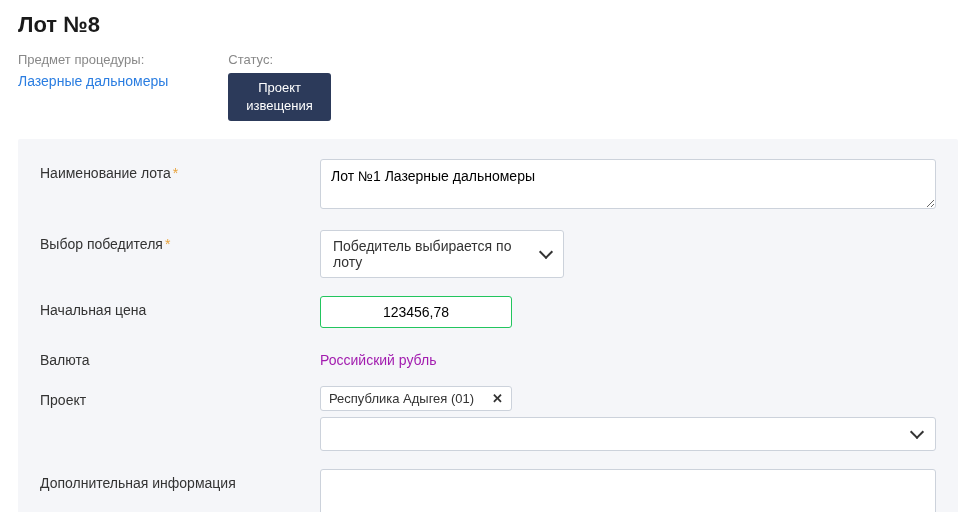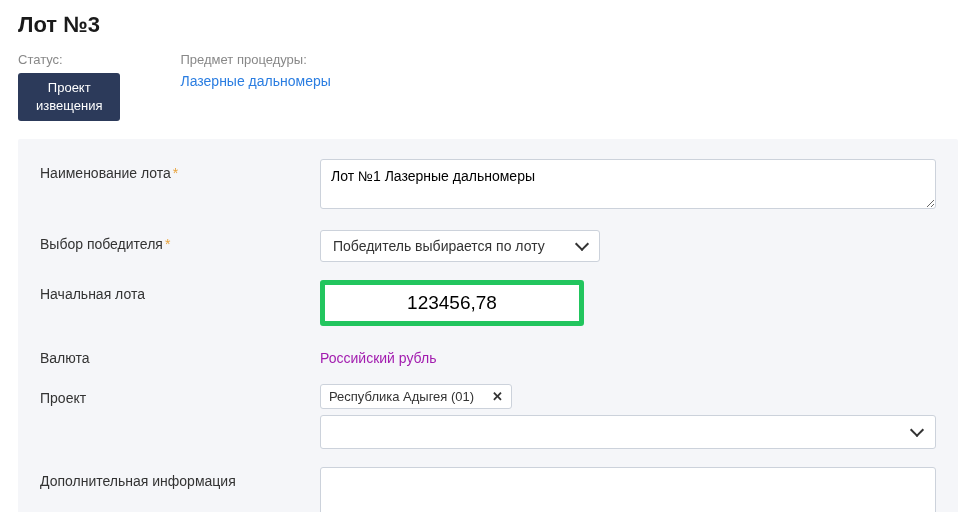--- a/index.html
+++ b/index.html
@@ -74,21 +74,21 @@
       border-radius: 3px;
       padding: 8px 10px;
       font-size: 14px;
       font-family: inherit;
       resize: vertical;
       background:#fff;
     }
     .textarea.big { min-height: 80px; }
     .select {
       position: relative;
-      width: 280px;
+      width: 244px;
     }
     .select-box {
       border: 1px solid #ccd2db;
       border-radius: 3px;
       background: #fff;
       padding: 7px 34px 7px 12px;
       font-size: 14px;
       cursor: pointer;
       position: relative;
     }
@@ -97,26 +97,26 @@
       position: absolute;
       right: 12px;
       top: 50%;
       width: 8px;
       height: 8px;
       border-right: 2px solid #333;
       border-bottom: 2px solid #333;
       transform: translateY(-70%) rotate(45deg);
     }
     .num-input {
-      width: 264px;
-      border: 5px solid #22c55e;
+      width: 192px;
+      border: 1px solid #22c55e;
       border-radius: 3px;
       background: #fff;
       padding: 7px 10px;
-      font-size: 19px;
+      font-size: 14px;
       text-align: center;
     }
     .static-text {
       font-size: 14px;
       color: #a21caf;
       padding-top: 6px;
     }
     .tags {
       margin-bottom: 6px;
     }
@@ -159,32 +159,32 @@
       height: 8px;
       border-right: 2px solid #333;
       border-bottom: 2px solid #333;
       transform: translateY(-70%) rotate(45deg);
       pointer-events:none;
     }
   </style>
 </head>
 <body>
 
-<h1 class="page-title">Лот №3</h1>
+<h1 class="page-title">Лот №8</h1>
 
 <div class="header-row">
+  <div class="header-col">
+    <div class="header-label">Предмет процедуры:</div>
+    <a class="subject-link">Лазерные дальномеры</a>
+  </div>
   <div class="header-col">
     <div class="header-label">Статус:</div>
     <div class="status-badge" style="white-space:pre-line">Проект
 извещения</div>
   </div>
-  <div class="header-col">
-    <div class="header-label">Предмет процедуры:</div>
-    <a class="subject-link">Лазерные дальномеры</a>
-  </div>
 </div>
 
 <div class="form-block">
 
   <div class="form-row">
     <div class="form-label">
       <span>Наименование лота</span><span class="req">*</span>
     </div>
     <div class="form-control-wrap">
       <textarea class="textarea" style="">Лот №1 Лазерные дальномеры</textarea>
@@ -196,21 +196,21 @@
       <span>Выбор победителя</span><span class="req">*</span>
     </div>
     <div class="form-control-wrap">
       <div class="select">
         <div class="select-box">Победитель выбирается по лоту</div>
       </div>
     </div>
   </div>
 
   <div class="form-row">
-    <div class="form-label">Начальная лота</div>
+    <div class="form-label">Начальная цена</div>
     <div class="form-control-wrap">
       <input type="text" class="num-input" value="123456,78" style="">
     </div>
   </div>
 
   <div class="form-row">
     <div class="form-label">Валюта</div>
     <div class="form-control-wrap">
       <div class="static-text">Российский рубль</div>
     </div>

